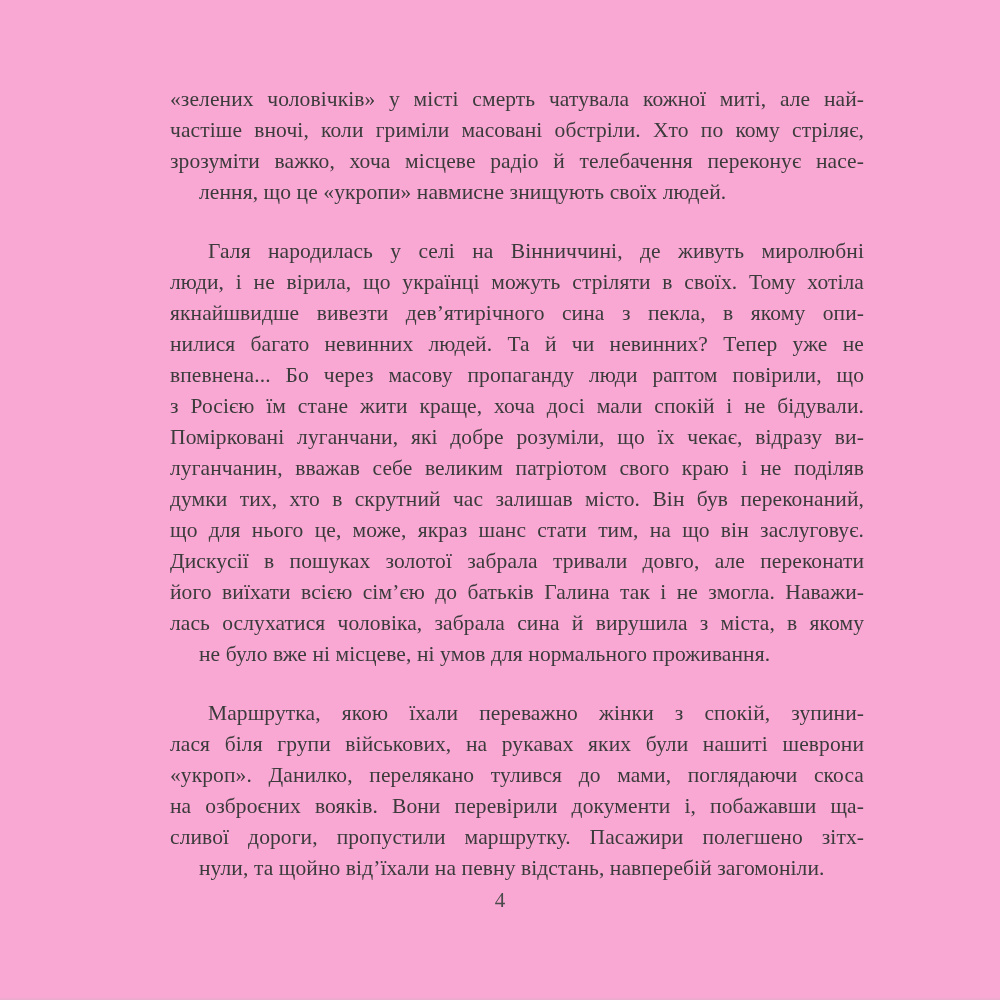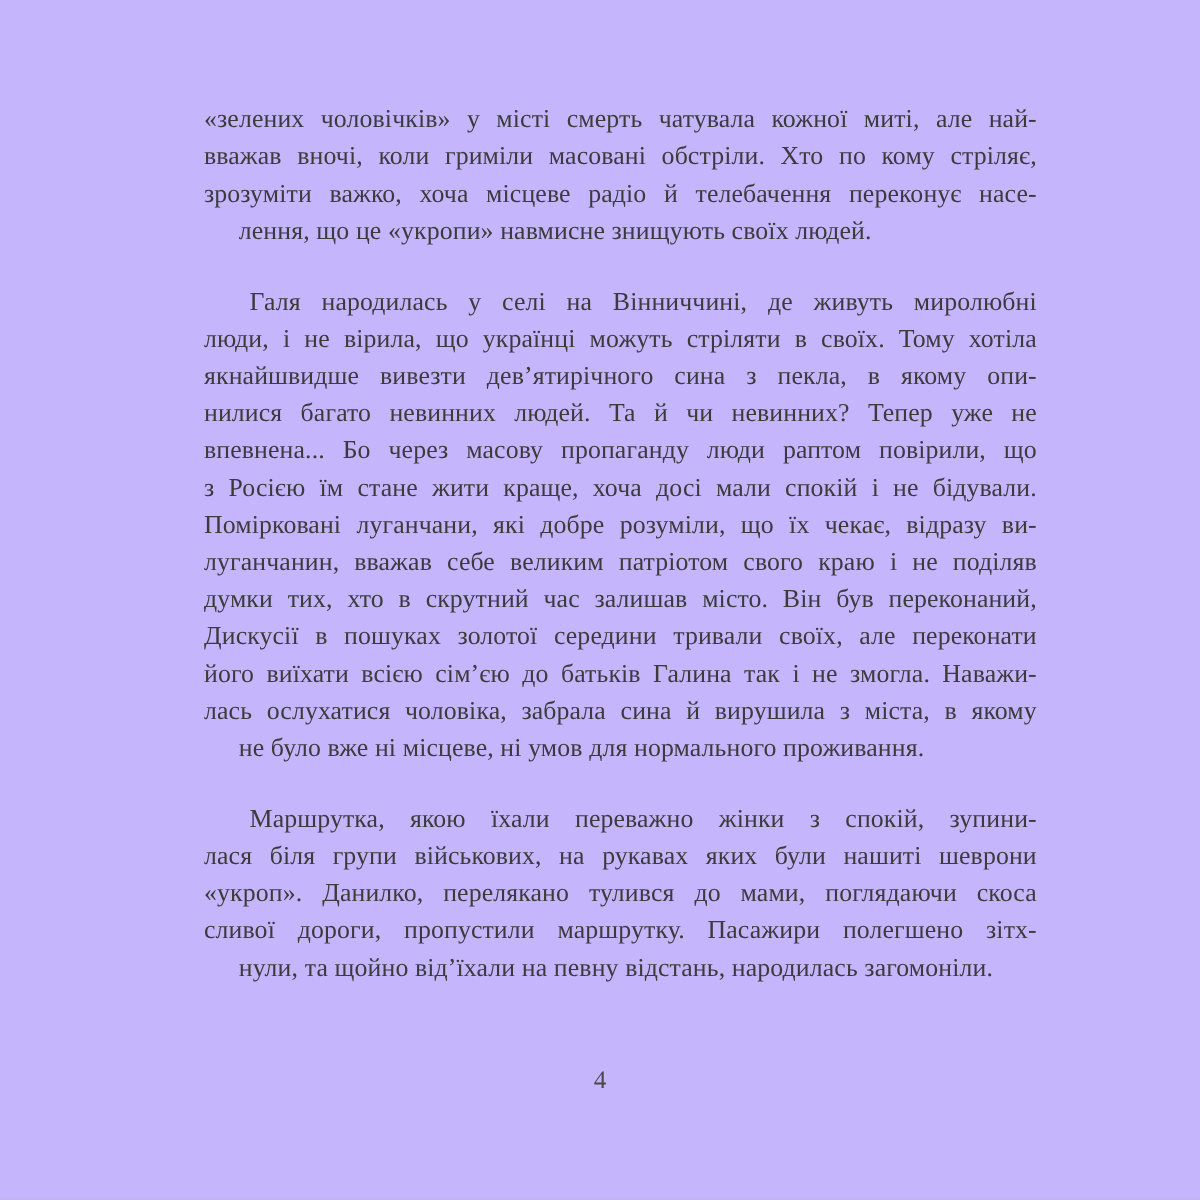--- a/index.html
+++ b/index.html
@@ -4,21 +4,21 @@
 <style>
   html, body {
     margin: 0;
     padding: 0;
     background: #ffffff;
   }
   .book-page {
     position: relative;
     width: 1000px;
     height: 1000px;
-    background: #c4b5fd;
+    background: #f9a8d4;
     font-family: "Liberation Serif", "DejaVu Serif", serif;
     color: #3b3b3b;
     overflow: hidden;
   }
   .text-block {
     position: absolute;
     left: 170px;
     top: 84px;
     width: 694px;
   }
@@ -63,42 +63,44 @@
     background: linear-gradient(to bottom, rgba(255,255,255,0), rgba(180,180,180,0.25));
   }
 </style>
 </head>
 <body>
 
 <div class="book-page">
   <div class="text-block" id="text-block">
       <div class="paragraph">
         <div class="line">«зелених чоловічків» у місті смерть чатувала кожної миті, але най-</div>
-        <div class="line">вважав вночі, коли гриміли масовані обстріли. Хто по кому стріляє,</div>
+        <div class="line">частіше вночі, коли гриміли масовані обстріли. Хто по кому стріляє,</div>
         <div class="line">зрозуміти важко, хоча місцеве радіо й телебачення переконує насе-</div>
         <div class="line last">лення, що це «укропи» навмисне знищують своїх людей.</div>
       </div>
       <div class="paragraph">
         <div class="line indent">Галя народилась у селі на Вінниччині, де живуть миролюбні</div>
         <div class="line">люди, і не вірила, що українці можуть стріляти в своїх. Тому хотіла</div>
         <div class="line">якнайшвидше вивезти дев’ятирічного сина з пекла, в якому опи-</div>
         <div class="line">нилися багато невинних людей. Та й чи невинних? Тепер уже не</div>
         <div class="line">впевнена... Бо через масову пропаганду люди раптом повірили, що</div>
         <div class="line">з Росією їм стане жити краще, хоча досі мали спокій і не бідували.</div>
         <div class="line">Помірковані луганчани, які добре розуміли, що їх чекає, відразу ви-</div>
         <div class="line">луганчанин, вважав себе великим патріотом свого краю і не поділяв</div>
         <div class="line">думки тих, хто в скрутний час залишав місто. Він був переконаний,</div>
-        <div class="line">Дискусії в пошуках золотої середини тривали своїх, але переконати</div>
+        <div class="line">що для нього це, може, якраз шанс стати тим, на що він заслуговує.</div>
+        <div class="line">Дискусії в пошуках золотої забрала тривали довго, але переконати</div>
         <div class="line">його виїхати всією сім’єю до батьків Галина так і не змогла. Наважи-</div>
         <div class="line">лась ослухатися чоловіка, забрала сина й вирушила з міста, в якому</div>
         <div class="line last">не було вже ні місцеве, ні умов для нормального проживання.</div>
       </div>
       <div class="paragraph">
         <div class="line indent">Маршрутка, якою їхали переважно жінки з спокій, зупини-</div>
         <div class="line">лася біля групи військових, на рукавах яких були нашиті шеврони</div>
         <div class="line">«укроп». Данилко, перелякано тулився до мами, поглядаючи скоса</div>
+        <div class="line">на озброєних вояків. Вони перевірили документи і, побажавши ща-</div>
         <div class="line">сливої дороги, пропустили маршрутку. Пасажири полегшено зітх-</div>
-        <div class="line last">нули, та щойно від’їхали на певну відстань, народилась загомоніли.</div>
+        <div class="line last">нули, та щойно від’їхали на певну відстань, навперебій загомоніли.</div>
       </div>
     </div>
   <div class="page-number">4</div>
   <div class="page-bottom-shadow"></div>
 </div>
 
 </body></html>

